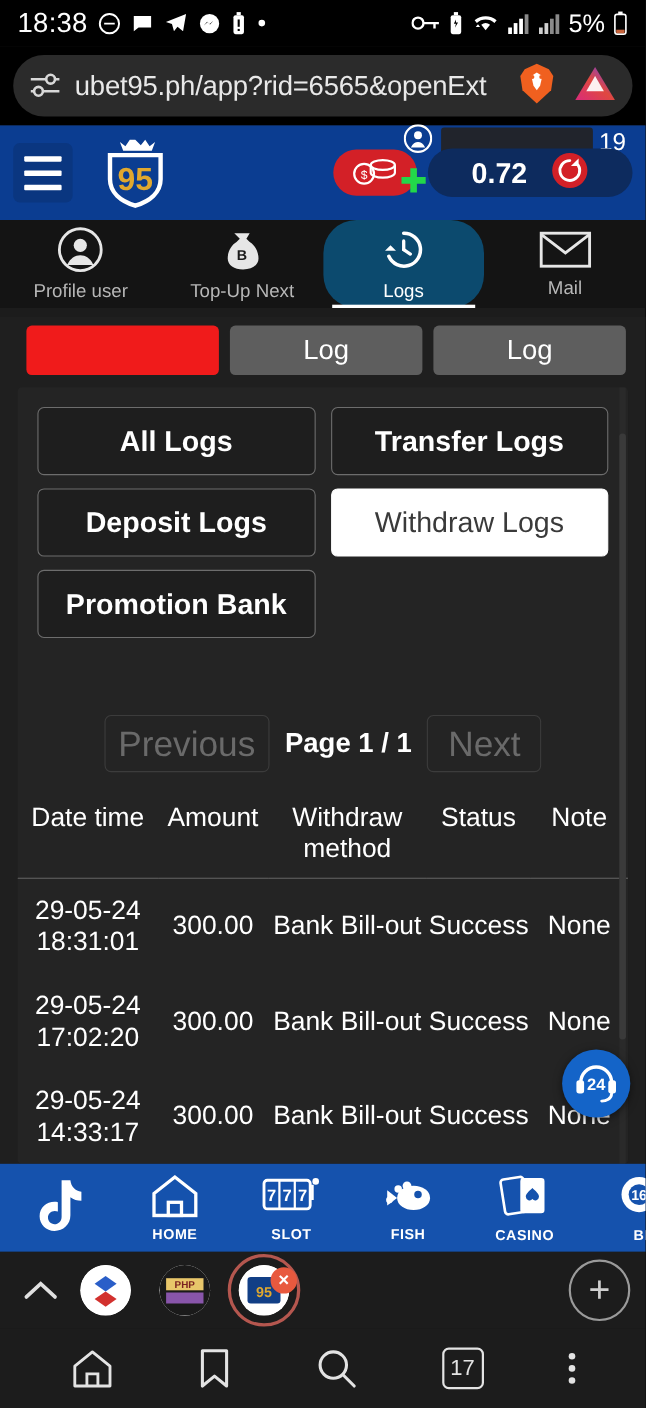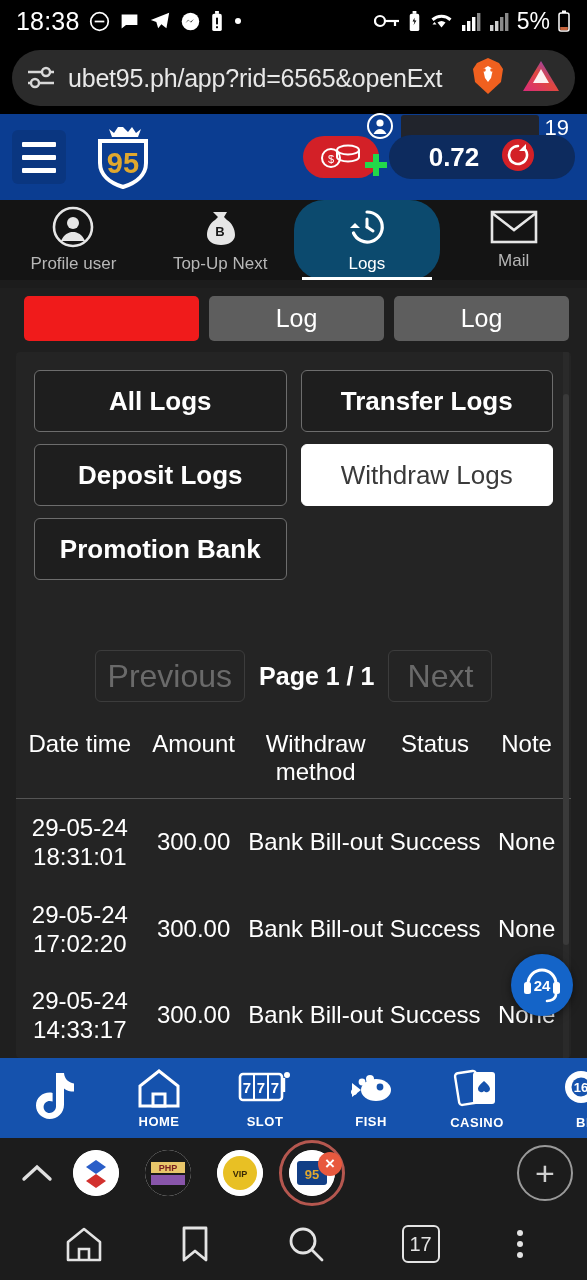--- a/index.html
+++ b/index.html
@@ -580,29 +580,20 @@
     <div class="favwrap">
       <div class="fav">
         <svg width="46" height="46" viewBox="0 0 46 46">
             <rect width="46" height="46" fill="#1a1a1a"></rect>
             <rect x="6" y="12" width="34" height="11" fill="#e8c66a"></rect>
             <text x="23" y="21" font-family="Liberation Sans, sans-serif" font-size="9" font-weight="bold" fill="#7a2020" text-anchor="middle">PHP</text>
             <rect x="6" y="25" width="34" height="10" fill="#8855aa"></rect>
           </svg>
       </div>
     </div>
-    <div class="favwrap">
-      <div class="fav">
-        <svg width="46" height="46" viewBox="0 0 46 46">
-            <circle cx="23" cy="23" r="23" fill="#fff"></circle>
-            <circle cx="23" cy="23" r="17" fill="#e8c024"></circle>
-            <text x="23" y="27" font-family="Liberation Sans, sans-serif" font-size="9" font-weight="bold" fill="#3a2a05" text-anchor="middle">VIP</text>
-          </svg>
-      </div>
-    </div>
     <div class="favwrap active">
       <div class="fav">
         <svg width="46" height="46" viewBox="0 0 46 46">
             <circle cx="23" cy="23" r="23" fill="#fff"></circle>
             <rect x="8" y="11" width="30" height="24" rx="3" fill="#123f86"></rect>
             <text x="23" y="29" font-family="Liberation Sans, sans-serif" font-size="13" font-weight="bold" fill="#e0a82e" text-anchor="middle">95</text>
           </svg>
       </div>
       <div class="fav-close">×</div>
     </div>

